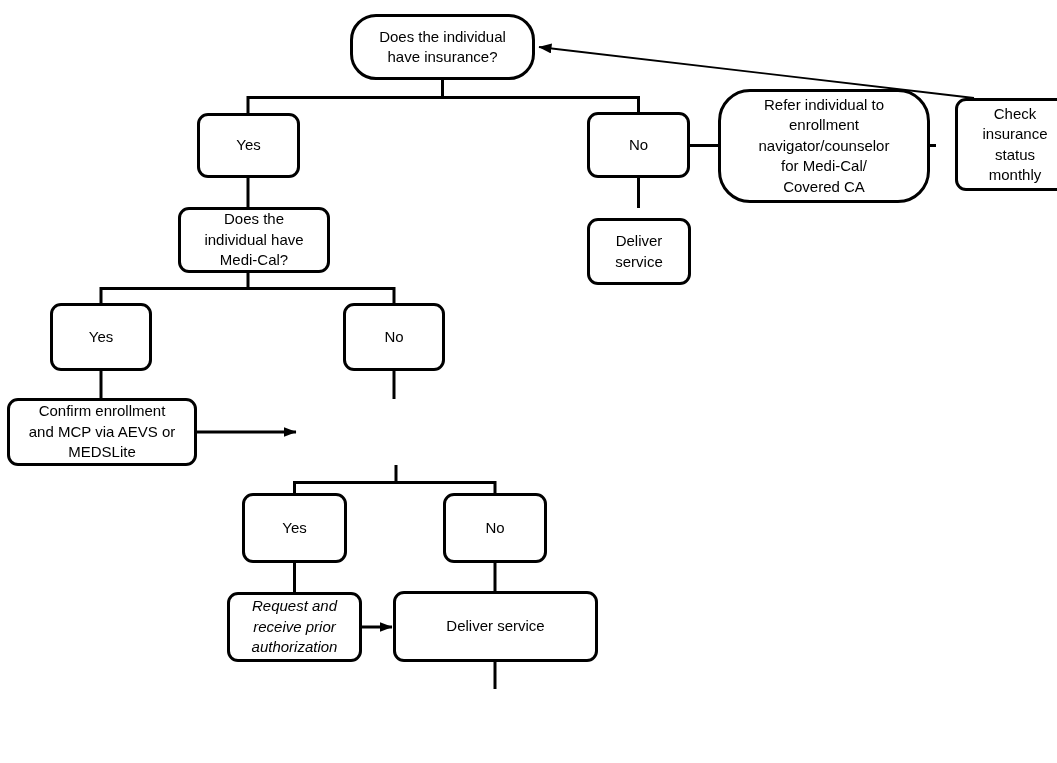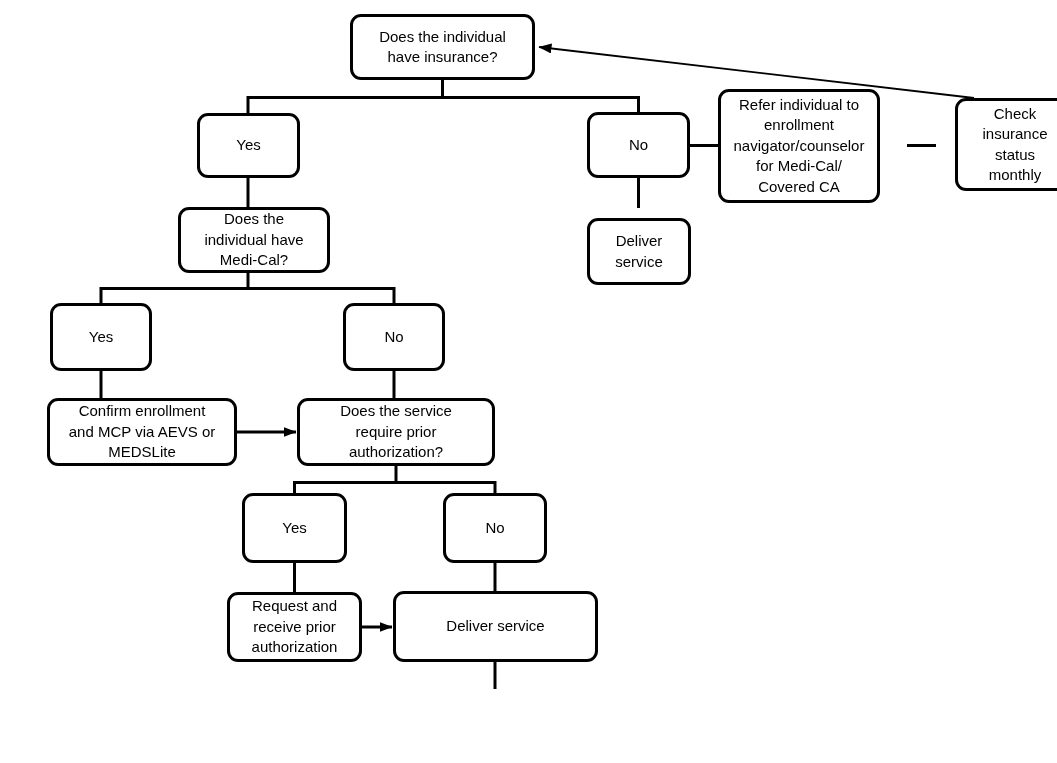--- a/index.html
+++ b/index.html
@@ -70,28 +70,28 @@
     <path d="M294.5 562 V593" stroke="#000000" stroke-width="3" fill="none"></path>
     <path d="M495 562 V592" stroke="#000000" stroke-width="3" fill="none"></path>
 
     <path d="M362 627 H392" stroke="#000000" stroke-width="3" fill="none" marker-end="url(#ah)"></path>
 
     <path d="M495 661 V689" stroke="#000000" stroke-width="3" fill="none"></path>
 
     <path d="M974 98 L539 47" stroke="#000000" stroke-width="1.8" fill="none" marker-end="url(#ah)"></path>
   </svg>
 
-  <div class="node" style="left:350px; top:14px; width:185px; height:66px;">Does the individual
+  <div class="node" style="left:350px; top:14px; width:185px; height:66px;border-radius:26px;">Does the individual
 have insurance?</div>
 
   <div class="node" style="left:197px; top:113px; width:103px; height:65px;">Yes</div>
 
   <div class="node" style="left:587px; top:112px; width:103px; height:66px;">No</div>
 
-  <div class="node" style="left:718px; top:89px; width:162px; height:114px;">Refer individual to
+  <div class="node" style="left:718px; top:89px; width:212px; height:114px;border-radius:32px;">Refer individual to
 enrollment
 navigator/counselor
 for Medi-Cal/
 Covered CA</div>
 
   <div class="node" style="left:935px; top:98px; width:120px; height:93px;margin-left:20px;">Check
 insurance
 status
 monthly</div>
 
@@ -99,32 +99,29 @@
 service</div>
 
   <div class="node" style="left:178px; top:207px; width:152px; height:66px;">Does the
 individual have
 Medi-Cal?</div>
 
   <div class="node" style="left:50px; top:303px; width:102px; height:68px;">Yes</div>
 
   <div class="node" style="left:343px; top:303px; width:102px; height:68px;">No</div>
 
-  <div class="node" style="left:7px; top:398px; width:190px; height:68px;margin-left:40px;">Confirm enrollment
+  <div class="node" style="left:7px; top:398px; width:190px; height:68px;">Confirm enrollment
 and MCP via AEVS or
 MEDSLite</div>
 
-  <div class="node" style="left:297px; top:398px; width:198px; height:68px;">Does the service
-require prior
-authorization?</div>
 
   <div class="node" style="left:242px; top:493px; width:105px; height:70px;">Yes</div>
 
   <div class="node" style="left:443px; top:493px; width:104px; height:70px;">No</div>
 
-  <div class="node" style="left:227px; top:592px; width:135px; height:70px;">Request and
+  <div class="node" style="left:227px; top:592px; width:135px; height:70px;font-style:italic;">Request and
 receive prior
 authorization</div>
 
   <div class="node" style="left:393px; top:591px; width:205px; height:71px;">Deliver service</div>
 
 
 </div>
 
 </body></html>

